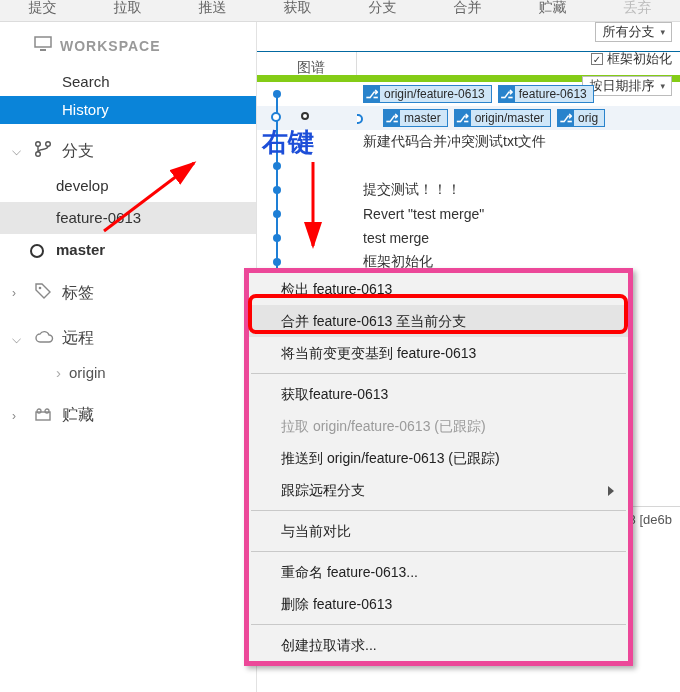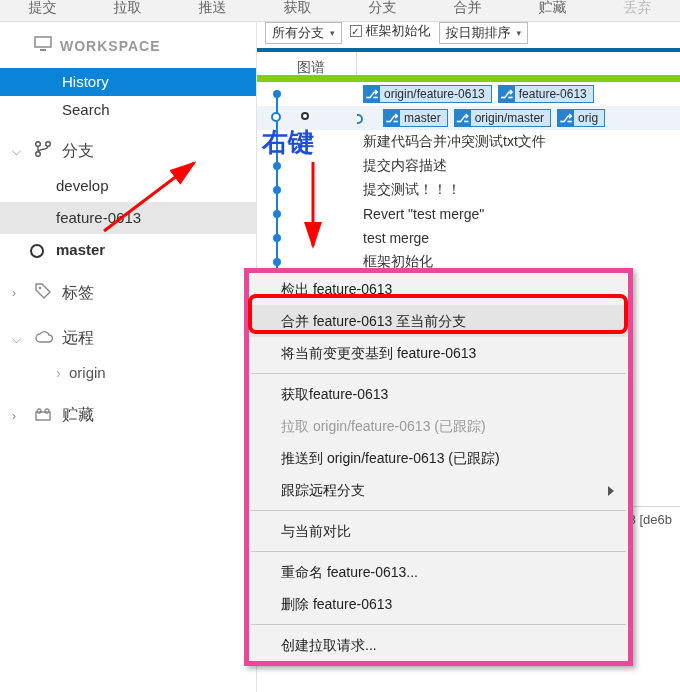--- a/index.html
+++ b/index.html
@@ -22,21 +22,21 @@
   .sec-icon{width:20px;color:#666;}
   .br-item{height:32px;line-height:32px;padding-left:56px;font-size:15px;color:#333;position:relative;}
   .br-item.sel{background:#e6e6e6;}
   .br-item.master{font-weight:bold;}
   .br-item.master::before{content:"";position:absolute;left:30px;top:10px;width:10px;height:10px;border:2px solid #333;border-radius:50%;}
   .br-item.rem{padding-left:56px;color:#555;}
   .br-item.rem .chv{color:#aaa;margin-right:8px;}
 
   
   .main{position:absolute;left:257px;top:22px;width:423px;height:670px;background:#fff;}
-  .filters{height:30px;border-bottom:4px solid #0369a1;display:flex;align-items:flex-start;gap:8px;padding:0 8px;font-size:13px;color:#333;}
+  .filters{height:30px;border-bottom:1px solid #0369a1;display:flex;align-items:flex-end;gap:8px;padding:0 8px;font-size:13px;color:#333;flex-direction:column;}
   .combo{border:1px solid #bcbcbc;background:#fff;height:22px;display:flex;align-items:center;padding:0 6px;gap:6px;}
   .combo .dn{font-size:9px;color:#555;}
   .chk{display:flex;align-items:center;gap:4px;}
   .chk .box{width:12px;height:12px;border:1px solid #7a7a7a;display:flex;align-items:center;justify-content:center;font-size:10px;color:#333;}
 
   .graph-head{height:30px;display:flex;border-bottom:7px solid #84cc16;font-size:14px;color:#555;}
   .gh-col1{width:100px;border-right:1px solid #dcdcdc;padding-left:40px;line-height:30px;}
   .gh-col2{flex:1;line-height:30px;padding-left:14px;}
 
   .rows{position:relative;}
@@ -87,22 +87,22 @@
 <div class="sidebar">
   <div class="ws-head">
     <span class="ic">
       <svg width="18" height="16" viewBox="0 0 18 16">
           <rect x="1" y="1" width="16" height="10" fill="none" stroke="#8a8a8a" stroke-width="1.5"></rect>
           <rect x="6" y="13" width="6" height="2" fill="#8a8a8a"></rect>
         </svg>
     </span>
     <span>WORKSPACE</span>
   </div>
+  <div class="nav-item">Search</div>
   <div class="nav-item sel">History</div>
-  <div class="nav-item">Search</div>
 
   <div class="sec-head">
     <span class="chev">⌵</span>
     <span class="sec-icon">
       <svg width="18" height="18" viewBox="0 0 18 18">
           <circle cx="4" cy="4" r="2.3" fill="none" stroke="#555" stroke-width="1.4"></circle>
           <circle cx="4" cy="14" r="2.3" fill="none" stroke="#555" stroke-width="1.4"></circle>
           <circle cx="14" cy="4" r="2.3" fill="none" stroke="#555" stroke-width="1.4"></circle>
           <path d="M4 6v6M14 6c0 5-10 2-10 6" fill="none" stroke="#555" stroke-width="1.4"></path>
         </svg>
@@ -215,21 +215,20 @@
         <div class="gcell">
           <div class="vline"></div>
         </div>
         <div class="ccell">新建代码合并冲突测试txt文件</div>
       </div>
     <div class="row">
         <div class="gcell">
           <div class="vline"></div>
           <div class="dot"></div>
         </div>
-        <div class="ccell">提交内容描述</div>
       </div>
     <div class="row">
         <div class="gcell">
           <div class="vline"></div>
           <div class="dot"></div>
         </div>
         <div class="ccell">提交测试！！！</div>
       </div>
     <div class="row">
         <div class="gcell">

